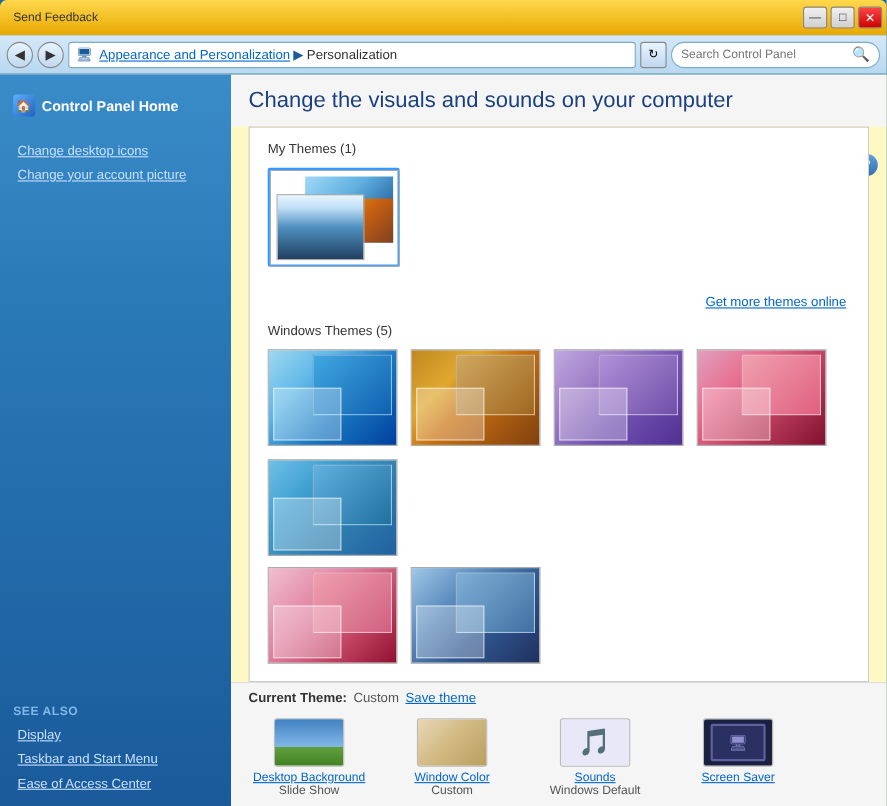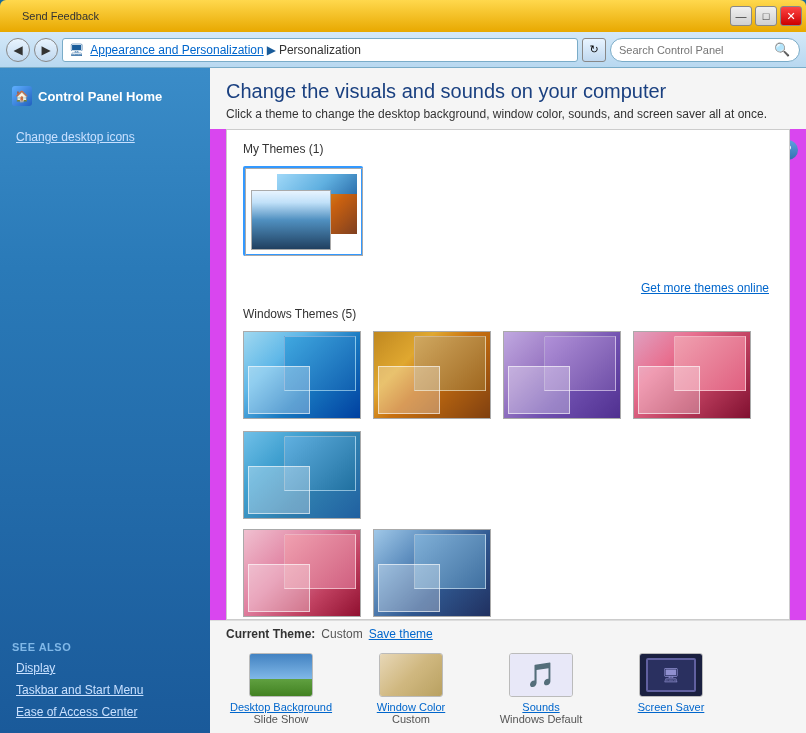--- a/index.html
+++ b/index.html
@@ -13,21 +13,21 @@
       align-items: center;
       justify-content: flex-end;
       padding: 0 4px;
       border-top-left-radius: 6px;
       border-top-right-radius: 6px;
     }
     .title-bar-feedback {
       color: #333;
       font-size: 11px;
       margin-right: auto;
-      margin-left: 18px;
+      margin-left: 8px;
       cursor: pointer;
     }
     .title-btn {
       width: 22px; height: 20px;
       border: 1px solid #888;
       border-radius: 3px;
       margin-left: 3px;
       display: flex; align-items: center; justify-content: center;
       font-size: 11px;
       cursor: pointer;
@@ -139,21 +139,21 @@
       color: #80b8e8;
       font-size: 11px;
       font-weight: bold;
       text-transform: uppercase;
       letter-spacing: 0.5px;
     }
 
     
     .content {
       flex: 1;
-      background: #d946ef;
+      background: #fef9c3;
       display: flex;
       flex-direction: column;
       overflow: hidden;
     }
     .content-header {
       padding: 12px 16px 8px;
       background: #f5f5f5;
     }
     .content-title {
       font-size: 20px;
@@ -386,33 +386,33 @@
 
   <div class="help-btn">?</div>
 
   <div class="sidebar">
     <div class="sidebar-home">
       <div class="sidebar-home-icon">🏠</div>
       <span>Control Panel Home</span>
     </div>
     <div class="sidebar-divider"></div>
     <div class="sidebar-link">Change desktop icons</div>
+    <div class="sidebar-link">Change your account picture</div>
 
     <div style="flex:1;"></div>
 
     <div class="sidebar-section-label">See also</div>
     <div class="sidebar-link">Display</div>
     <div class="sidebar-link">Taskbar and Start Menu</div>
     <div class="sidebar-link">Ease of Access Center</div>
   </div>
 
   <div class="content">
     <div class="content-header">
       <div class="content-title">Change the visuals and sounds on your computer</div>
-      <div class="content-subtitle">Click a theme to change the desktop background, window color, sounds, and screen saver all at once.</div>
     </div>
 
     <div class="themes-area">
       <div class="themes-scroll">
 
         <div class="theme-section-title">My Themes (1)</div>
         <div class="theme-grid">
           <div class="theme-item">
             <div class="theme-preview selected">
               <div class="my-theme-box">

